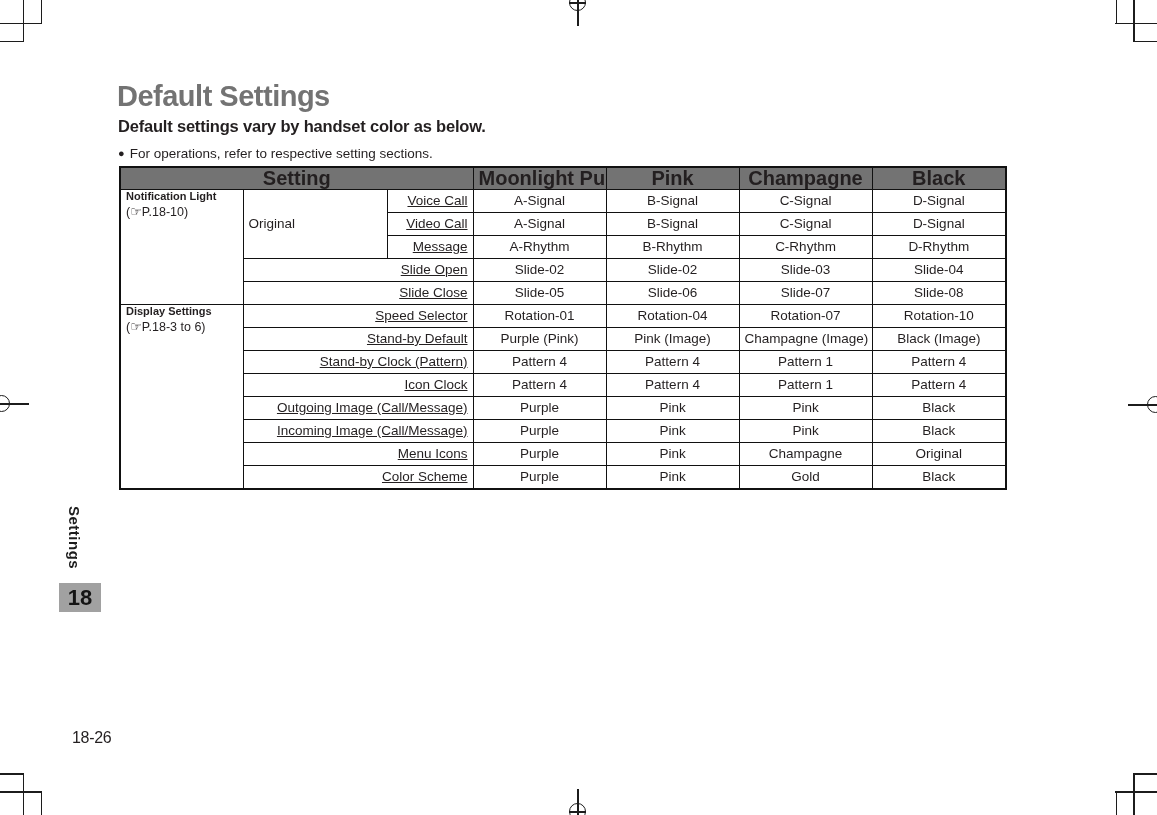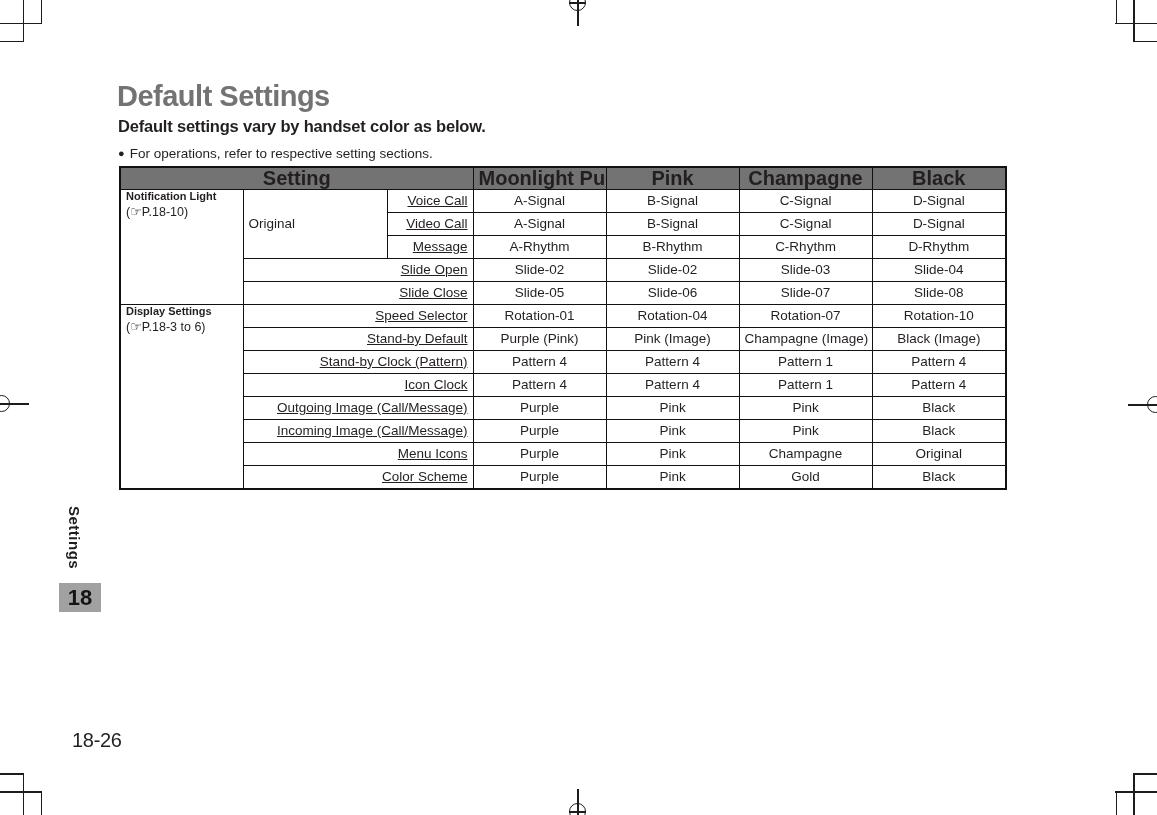--- a/index.html
+++ b/index.html
@@ -66,21 +66,21 @@
     color:#1c1c1c;
   }
   .chapter-tab-number{
     position:absolute;left:59px;top:583px;width:42px;height:29px;
     background:#a1a1a1;color:#141414;
     font-weight:bold;font-size:22px;
     display:flex;align-items:center;justify-content:center;
   }
   .page-number{
     position:absolute;left:72px;top:729px;
-    font-size:20px;letter-spacing:-0.3px;
+    font-size:16px;letter-spacing:-0.3px;
   }
 </style>
 </head>
 <body>
 
 <div class="mark" style="left:22.5px;top:0;width:1.5px;height:42px;"></div>
 <div class="mark" style="left:40.5px;top:0;width:1.5px;height:24px;"></div>
 <div class="mark" style="left:0;top:22.5px;width:42px;height:1.5px;"></div>
 <div class="mark" style="left:0;top:40.5px;width:24px;height:1.5px;"></div>
 

